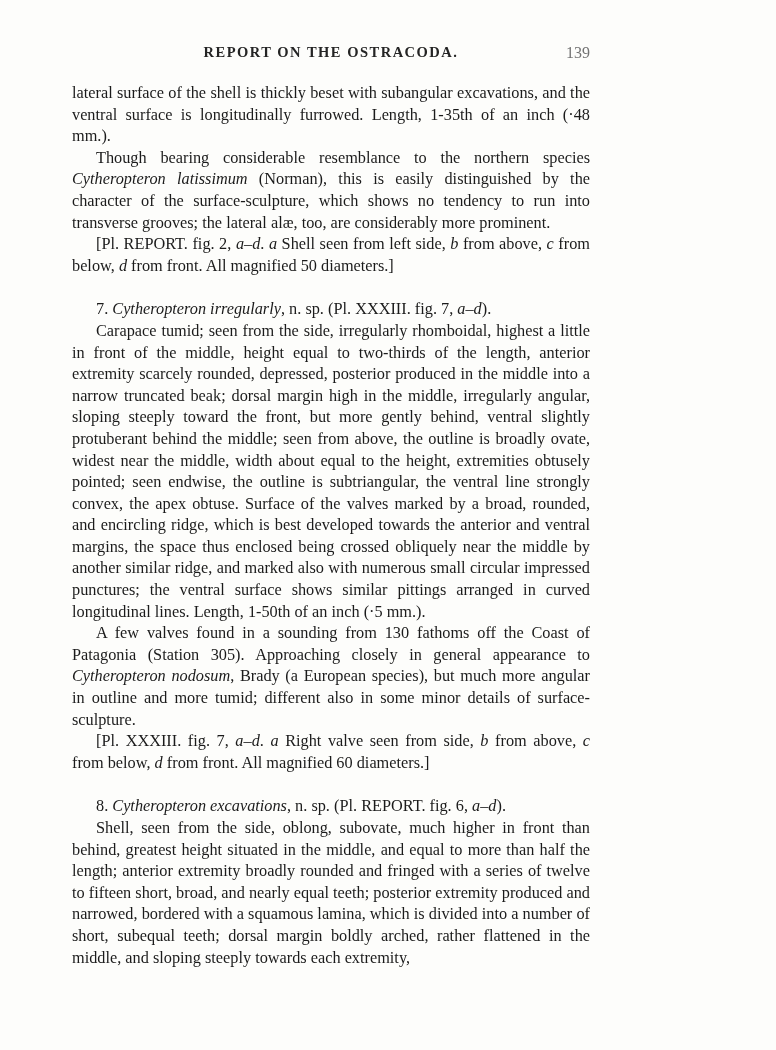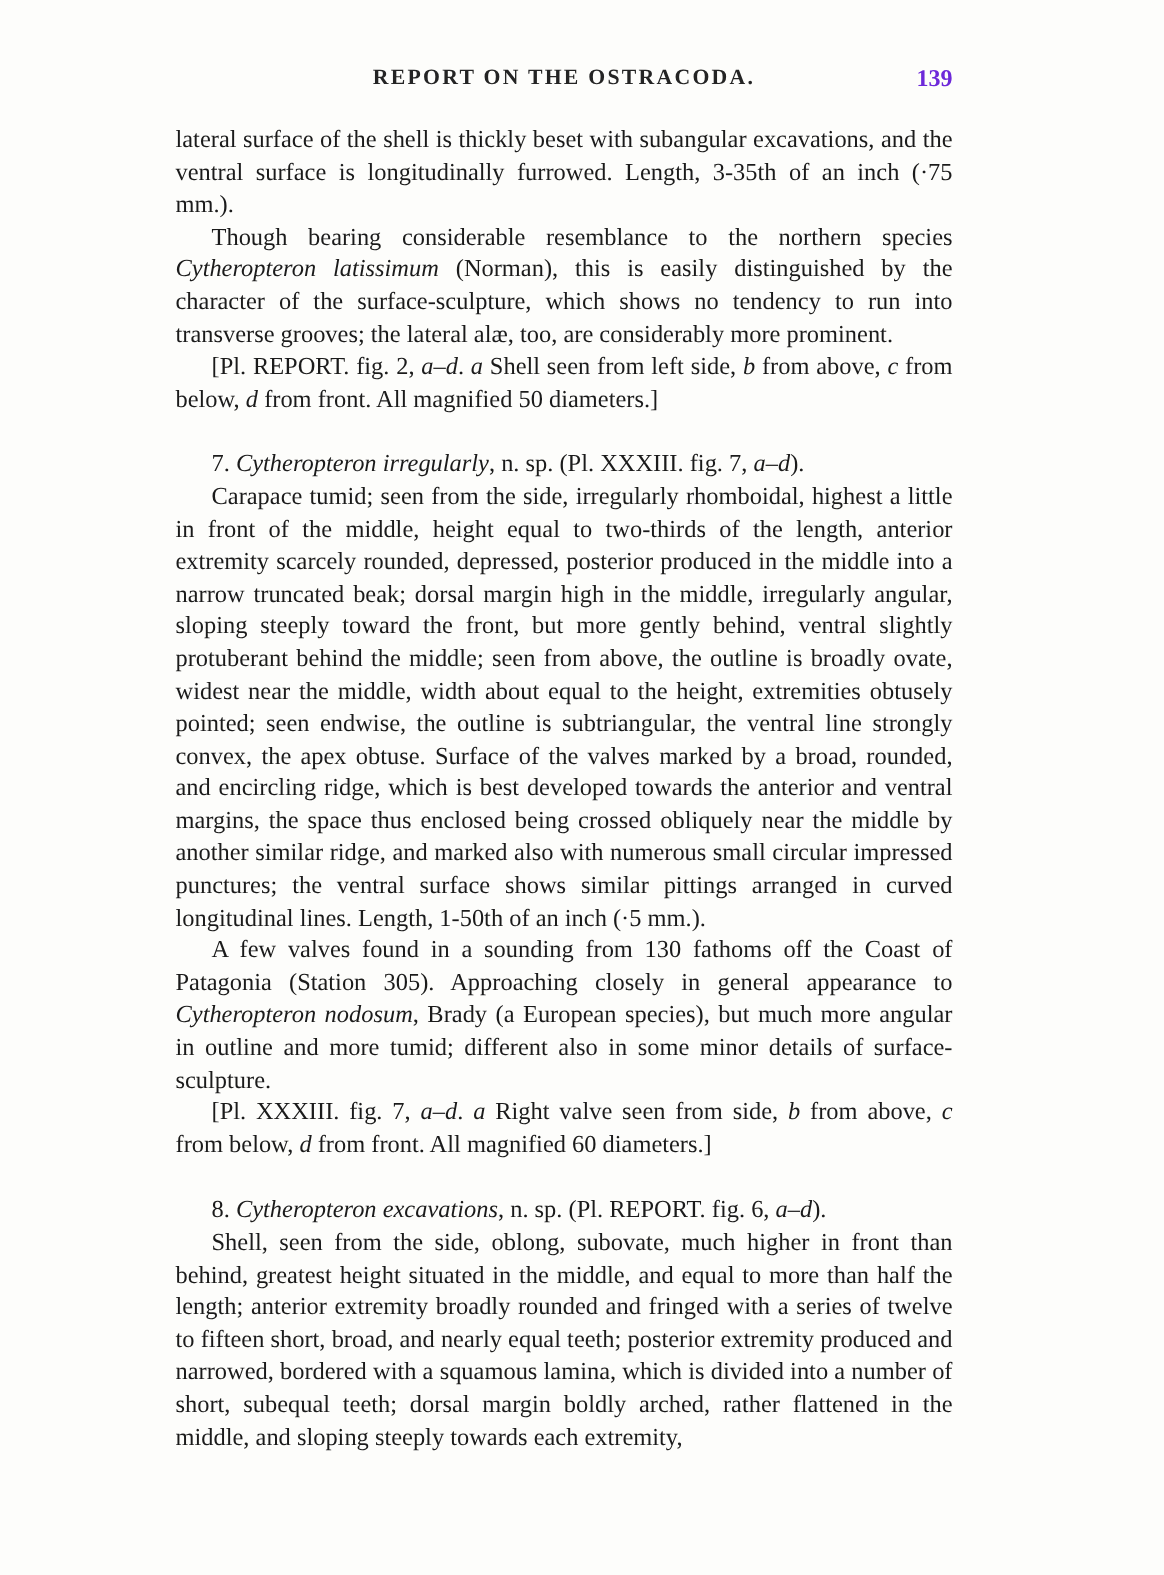--- a/index.html
+++ b/index.html
@@ -9,21 +9,20 @@
   }
   .page {
     position: relative;
     width: 660px;
     height: 1050px;
     background: #fdfdfb;
     color: #1b1b1b;
     font-family: "Liberation Serif", "DejaVu Serif", serif;
     box-sizing: border-box;
     padding: 44px 70px 40px 72px;
-    margin-left: 45px;
   }
   .page-header {
     position: relative;
     height: 22px;
     margin-bottom: 16px;
   }
   .running-title {
     position: absolute;
     left: 0;
     right: 0;
@@ -31,22 +30,22 @@
     font-size: 14.5px;
     letter-spacing: 1.5px;
     font-weight: bold;
     color: #242424;
   }
   .page-number {
     position: absolute;
     right: 0;
     top: 0;
     font-size: 16px;
-    font-weight: bold;
-    color: #6d28d9;
+    font-weight: normal;
+    color: #737373;
   }
   .document-body {
     font-size: 16.3px;
     line-height: 21.6px;
     text-align: justify;
   }
   .document-body p {
     margin: 0;
   }
   .document-body p.indent {
@@ -61,21 +60,21 @@
 </style>
 </head>
 <body>
 
 <div class="page">
   <div class="page-header">
     <div class="running-title">REPORT ON THE OSTRACODA.</div>
     <div class="page-number">139</div>
   </div>
   <div class="document-body">
-      <p class=""><span>lateral surface of the shell is thickly beset with subangular excavations, and the ventral surface is longitudinally furrowed. Length, 3-35th of an inch (·75 mm.).</span></p>
+      <p class=""><span>lateral surface of the shell is thickly beset with subangular excavations, and the ventral surface is longitudinally furrowed. Length, 1-35th of an inch (·48 mm.).</span></p>
       <p class="indent"><span>Though bearing considerable resemblance to the northern species </span><span class="italic">Cytheropteron latissimum</span><span> (Norman), this is easily distinguished by the character of the surface-sculpture, which shows no tendency to run into transverse grooves; the lateral alæ, too, are considerably more prominent.</span></p>
       <p class="indent"><span>[Pl. REPORT. fig. 2, </span><span class="italic">a–d</span><span>. </span><span class="italic">a</span><span> Shell seen from left side, </span><span class="italic">b</span><span> from above, </span><span class="italic">c</span><span> from below, </span><span class="italic">d</span><span> from front. All magnified 50 diameters.]</span></p>
       <p class="indent spaced"><span>7. </span><span class="italic">Cytheropteron irregularly</span><span>, n. sp. (Pl. XXXIII. fig. 7, </span><span class="italic">a–d</span><span>).</span></p>
       <p class="indent"><span>Carapace tumid; seen from the side, irregularly rhomboidal, highest a little in front of the middle, height equal to two-thirds of the length, anterior extremity scarcely rounded, depressed, posterior produced in the middle into a narrow truncated beak; dorsal margin high in the middle, irregularly angular, sloping steeply toward the front, but more gently behind, ventral slightly protuberant behind the middle; seen from above, the outline is broadly ovate, widest near the middle, width about equal to the height, extremities obtusely pointed; seen endwise, the outline is subtriangular, the ventral line strongly convex, the apex obtuse. Surface of the valves marked by a broad, rounded, and encircling ridge, which is best developed towards the anterior and ventral margins, the space thus enclosed being crossed obliquely near the middle by another similar ridge, and marked also with numerous small circular impressed punctures; the ventral surface shows similar pittings arranged in curved longitudinal lines. Length, 1-50th of an inch (·5 mm.).</span></p>
       <p class="indent"><span>A few valves found in a sounding from 130 fathoms off the Coast of Patagonia (Station 305). Approaching closely in general appearance to </span><span class="italic">Cytheropteron nodosum</span><span>, Brady (a European species), but much more angular in outline and more tumid; different also in some minor details of surface-sculpture.</span></p>
       <p class="indent"><span>[Pl. XXXIII. fig. 7, </span><span class="italic">a–d</span><span>. </span><span class="italic">a</span><span> Right valve seen from side, </span><span class="italic">b</span><span> from above, </span><span class="italic">c</span><span> from below, </span><span class="italic">d</span><span> from front. All magnified 60 diameters.]</span></p>
       <p class="indent spaced"><span>8. </span><span class="italic">Cytheropteron excavations</span><span>, n. sp. (Pl. REPORT. fig. 6, </span><span class="italic">a–d</span><span>).</span></p>
       <p class="indent"><span>Shell, seen from the side, oblong, subovate, much higher in front than behind, greatest height situated in the middle, and equal to more than half the length; anterior extremity broadly rounded and fringed with a series of twelve to fifteen short, broad, and nearly equal teeth; posterior extremity produced and narrowed, bordered with a squamous lamina, which is divided into a number of short, subequal teeth; dorsal margin boldly arched, rather flattened in the middle, and sloping steeply towards each extremity,</span></p>
     </div>
 </div>

